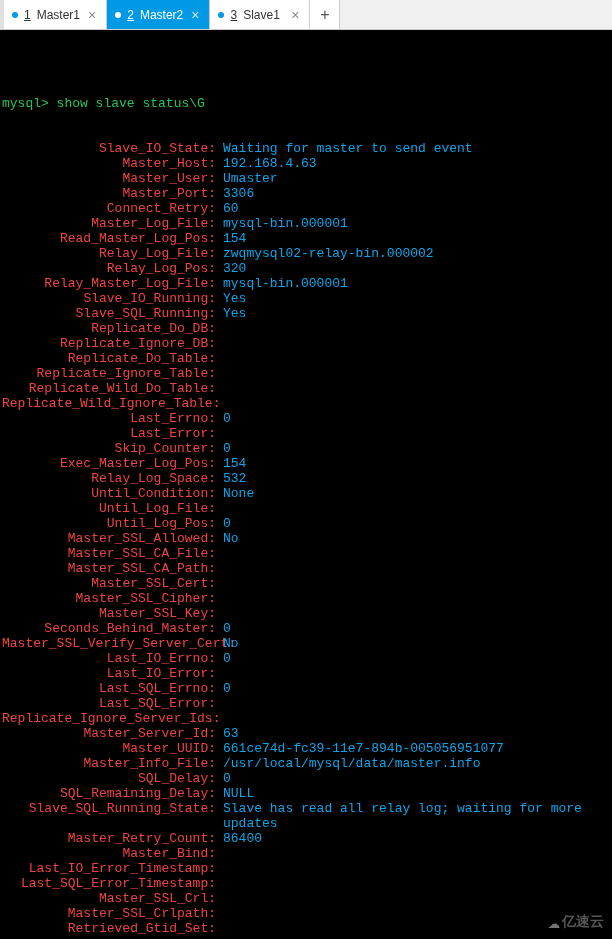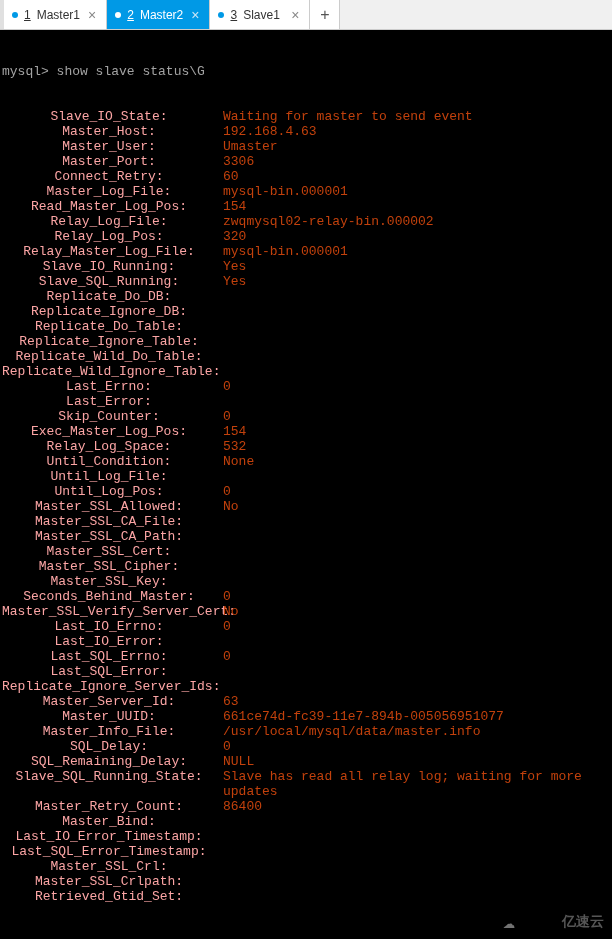--- a/index.html
+++ b/index.html
@@ -81,36 +81,37 @@
       font-size: 16px;
       font-family: Arial, sans-serif;
     }
     .terminal {
       background: #000;
       padding: 4px 2px;
       line-height: 15px;
       white-space: pre;
     }
     .prompt-line {
-      color: #a3a3a3;
+      color: #22c55e;
+      margin-top: 32px;
     }
     .row-header {
       color: #fff;
     }
     .kv-row {
       display: flex;
     }
     .kv-label {
-      color: #fca5a5;
+      color: #ef4444;
       width: 214px;
-      text-align: center;
+      text-align: right;
       flex-shrink: 0;
     }
     .kv-value {
-      color: #c2410c;
+      color: #0ea5e9;
       padding-left: 7px;
       white-space: pre-wrap;
     }
     .watermark {
       position: absolute;
       bottom: 5px;
       right: 8px;
       display: flex;
       align-items: center;
       gap: 2px;
@@ -118,21 +119,20 @@
     }
     .watermark .cloud {
       font-size: 20px;
       color: #888;
     }
     .watermark .text {
       font-family: "Microsoft YaHei", Arial, sans-serif;
       font-size: 14px;
       color: #666;
       font-weight: bold;
-      margin-left: 45px;
     }
   </style>
 </head>
 <body>
 
 <div class="tab-bar">
   <div class="tab-spacer"></div>
   <div id="tabs-container" style="display: flex;">
       <div class="tab">
         <span class="dot"></span>

